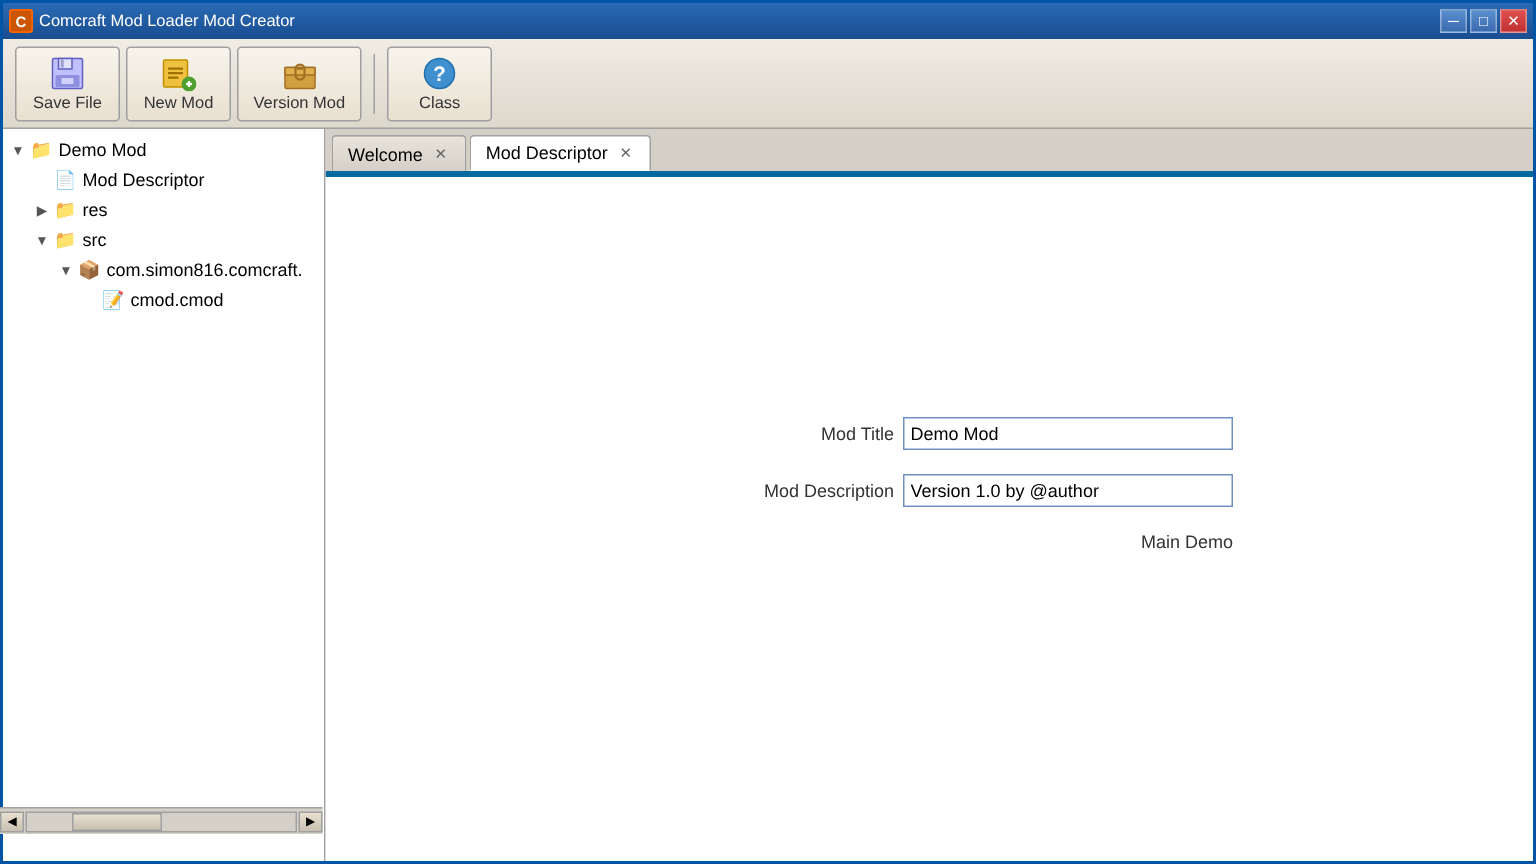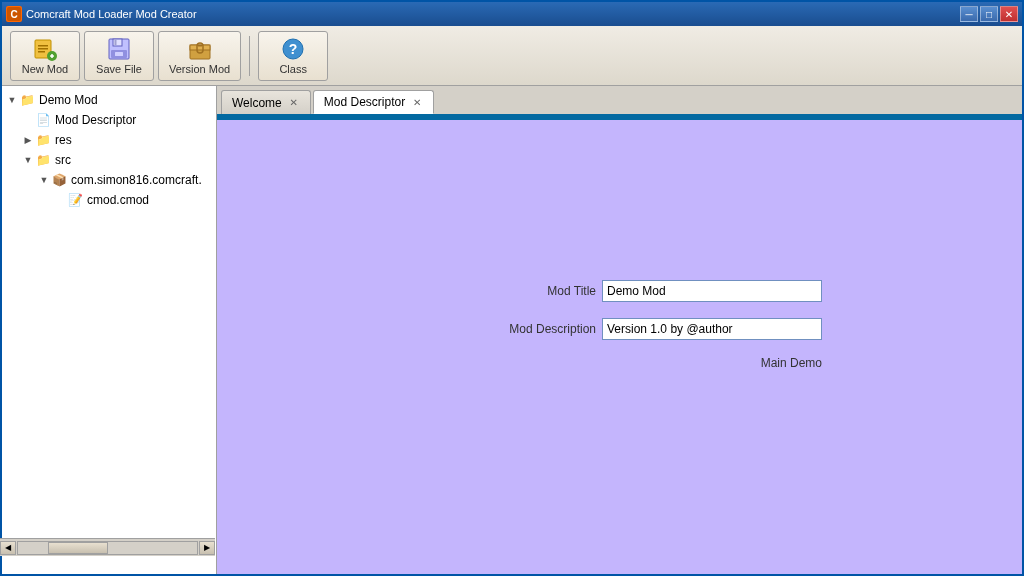--- a/index.html
+++ b/index.html
@@ -261,22 +261,22 @@
       width: 12px;
       height: 12px;
       display: flex;
       align-items: center;
       justify-content: center;
     }
 
     
     .tab-content {
       flex: 1;
-      background: #c4b5fd;
-      border-top: 6px solid #0369a1;
+      background: #ffffff;
+      border-top: 4px solid #0369a1;
       overflow: auto;
       position: relative;
     }
 
     
     .form-area {
       display: flex;
       flex-direction: column;
       align-items: flex-end;
       padding: 160px 200px 0 0;
@@ -322,51 +322,51 @@
       <span class="title-bar-title">Comcraft Mod Loader Mod Creator</span>
     </div>
     <div class="title-bar-controls">
       <button class="title-btn">─</button>
       <button class="title-btn">□</button>
       <button class="title-btn close">✕</button>
     </div>
   </div>
 
   <div class="toolbar">
+    <button class="toolbar-btn">
+      <div class="toolbar-btn-icon">
+        <svg width="24" height="24" viewBox="0 0 24 24">
+          <rect x="2" y="2" width="20" height="20" rx="1" fill="#c0c0ff" stroke="#6060c0" stroke-width="1"></rect>
+          <rect x="6" y="2" width="9" height="7" fill="#e0e0ff" stroke="#6060c0" stroke-width="1"></rect>
+          <rect x="7.5" y="2.5" width="2" height="5.5" fill="#a0a0d0"></rect>
+          <rect x="4" y="13" width="16" height="8" rx="1" fill="#9090e0"></rect>
+          <rect x="8" y="15" width="8" height="4" rx="0.5" fill="#d0d0ff"></rect>
+        </svg>
+      </div>
+      <span class="toolbar-btn-label">Save File</span>
+    </button>
+
     <button class="toolbar-btn">
       <div class="toolbar-btn-icon">
         <svg width="24" height="24" viewBox="0 0 24 24">
           <rect x="2" y="3" width="16" height="18" rx="1" fill="#f0c040" stroke="#c09000" stroke-width="1"></rect>
           <rect x="5" y="8" width="10" height="1.5" fill="#a07000"></rect>
           <rect x="5" y="11" width="10" height="1.5" fill="#a07000"></rect>
           <rect x="5" y="14" width="7" height="1.5" fill="#a07000"></rect>
           <circle cx="19" cy="19" r="5" fill="#50a030"></circle>
           <rect x="17" y="18.2" width="4" height="1.6" rx="0.5" fill="white"></rect>
           <rect x="18.2" y="17" width="1.6" height="4" rx="0.5" fill="white"></rect>
         </svg>
       </div>
       <span class="toolbar-btn-label">New Mod</span>
     </button>
 
     <button class="toolbar-btn">
       <div class="toolbar-btn-icon">
         <svg width="24" height="24" viewBox="0 0 24 24">
-          <rect x="2" y="2" width="20" height="20" rx="1" fill="#c0c0ff" stroke="#6060c0" stroke-width="1"></rect>
-          <rect x="6" y="2" width="9" height="7" fill="#e0e0ff" stroke="#6060c0" stroke-width="1"></rect>
-          <rect x="7.5" y="2.5" width="2" height="5.5" fill="#a0a0d0"></rect>
-          <rect x="4" y="13" width="16" height="8" rx="1" fill="#9090e0"></rect>
-          <rect x="8" y="15" width="8" height="4" rx="0.5" fill="#d0d0ff"></rect>
-        </svg>
-      </div>
-      <span class="toolbar-btn-label">Save File</span>
-    </button>
-
-    <button class="toolbar-btn">
-      <div class="toolbar-btn-icon">
-        <svg width="24" height="24" viewBox="0 0 24 24">
           <rect x="2" y="8" width="20" height="14" rx="1" fill="#d0a040" stroke="#a07020" stroke-width="1"></rect>
           <rect x="2" y="8" width="20" height="5" fill="#e0b050" stroke="#a07020" stroke-width="1"></rect>
           <rect x="9" y="6" width="6" height="10" rx="3" fill="none" stroke="#a07020" stroke-width="1.5"></rect>
           <rect x="10" y="8" width="4" height="1.5" fill="#a07020"></rect>
         </svg>
       </div>
       <span class="toolbar-btn-label">Version Mod</span>
     </button>
 
     <div class="toolbar-separator"></div>

